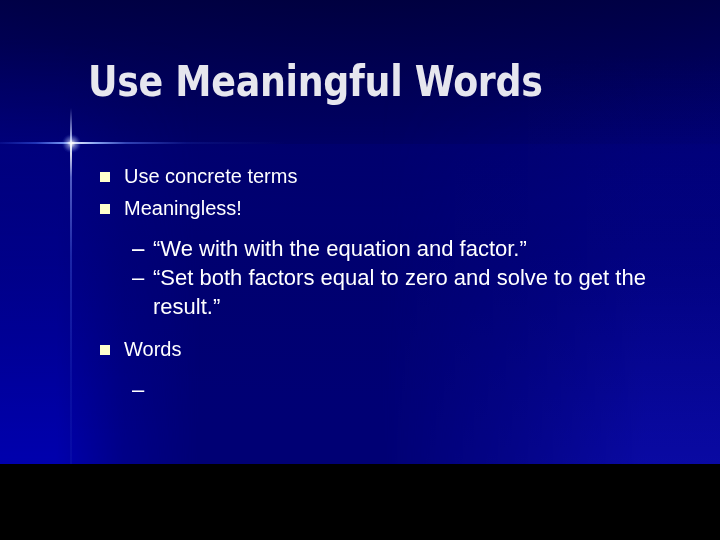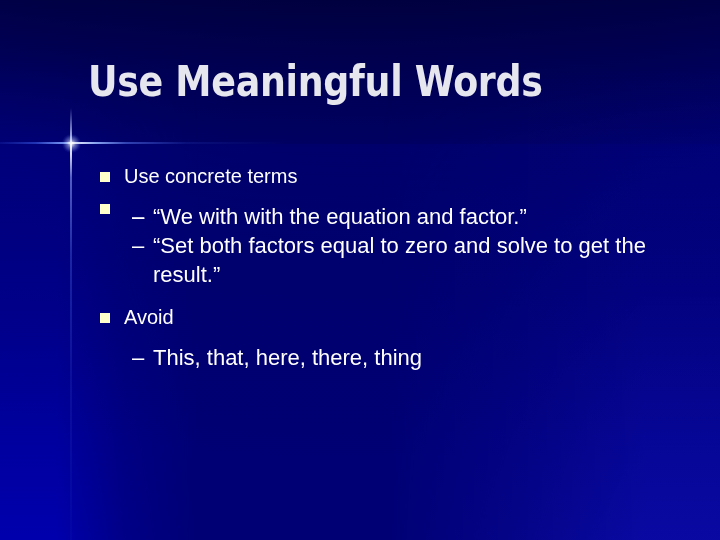--- a/index.html
+++ b/index.html
@@ -3,21 +3,21 @@
 <meta charset="utf-8">
 <style>
   html, body {
     margin: 0;
     padding: 0;
     background: #000000;
   }
   #slide {
     position: relative;
     width: 720px;
-    height: 540px;
+    height: 464px;
     overflow: hidden;
     background: #000066;
     font-family: "DejaVu Sans", sans-serif;
     -webkit-font-smoothing: antialiased;
   }
 
   
   .bg-base {
     position: absolute;
     inset: 0;
@@ -185,20 +185,21 @@
 
   <div class="body">
 
     <div class="lvl1">
       <span class="sq"></span>
       <span>Use concrete terms</span>
     </div>
 
     <div class="lvl1">
       <span class="sq"></span>
+      <span>Meaningless!</span>
     </div>
 
     <div class="gap-before-lvl2"></div>
 
     <div class="lvl2wrap">
       <div class="lvl2">
         <span class="dash">–</span>
       </div>
       <div class="lvl2">
         <span class="dash">–</span>
@@ -207,26 +208,25 @@
       <div class="lvl2">
         <span class="dash">–</span>
         <span>“Set both factors equal to zero and solve to get the result.”</span>
       </div>
     </div>
 
     <div class="gap-after-lvl2"></div>
 
     <div class="lvl1">
       <span class="sq"></span>
-      <span>Avoid</span>
+      <span>Words</span>
     </div>
 
     <div class="gap-before-lvl2"></div>
 
     <div class="lvl2wrap">
       <div class="lvl2">
         <span class="dash">–</span>
-        <span>This, that, here, there, thing</span>
       </div>
     </div>
 
   </div>
 </div>
 
 </body></html>

